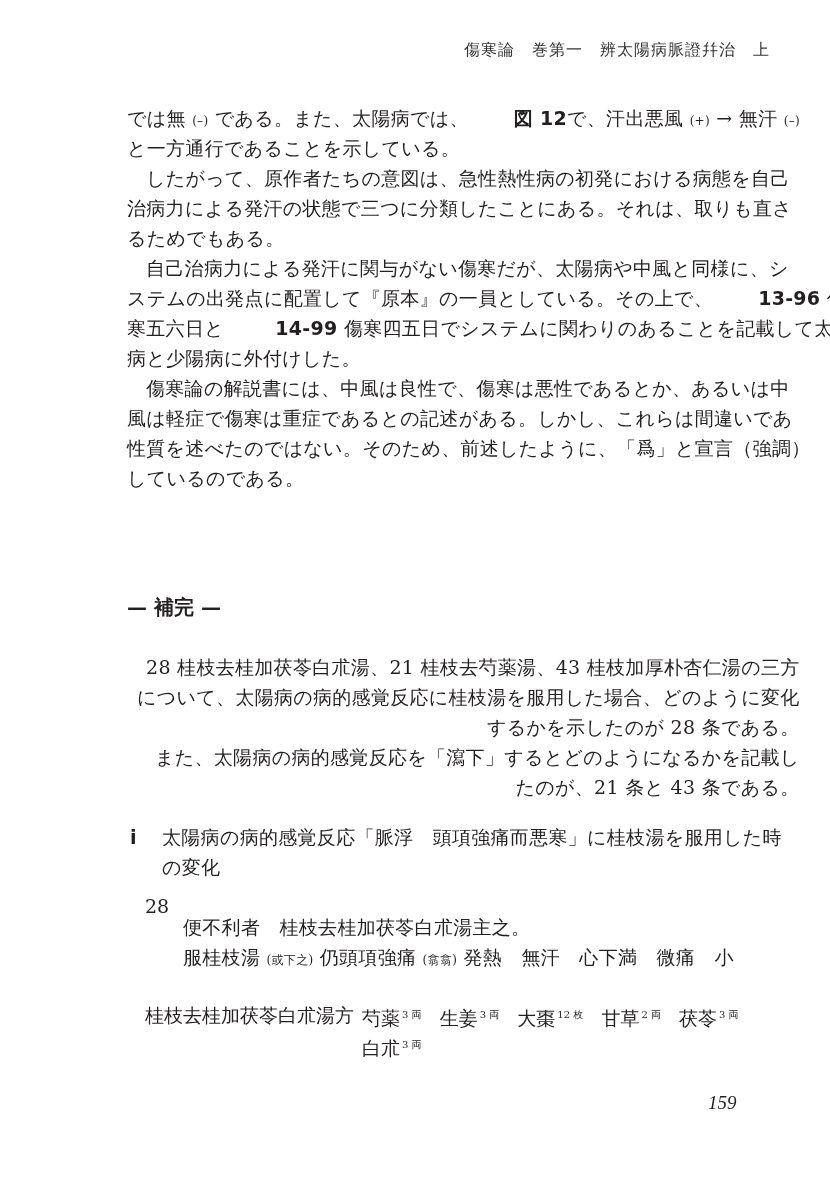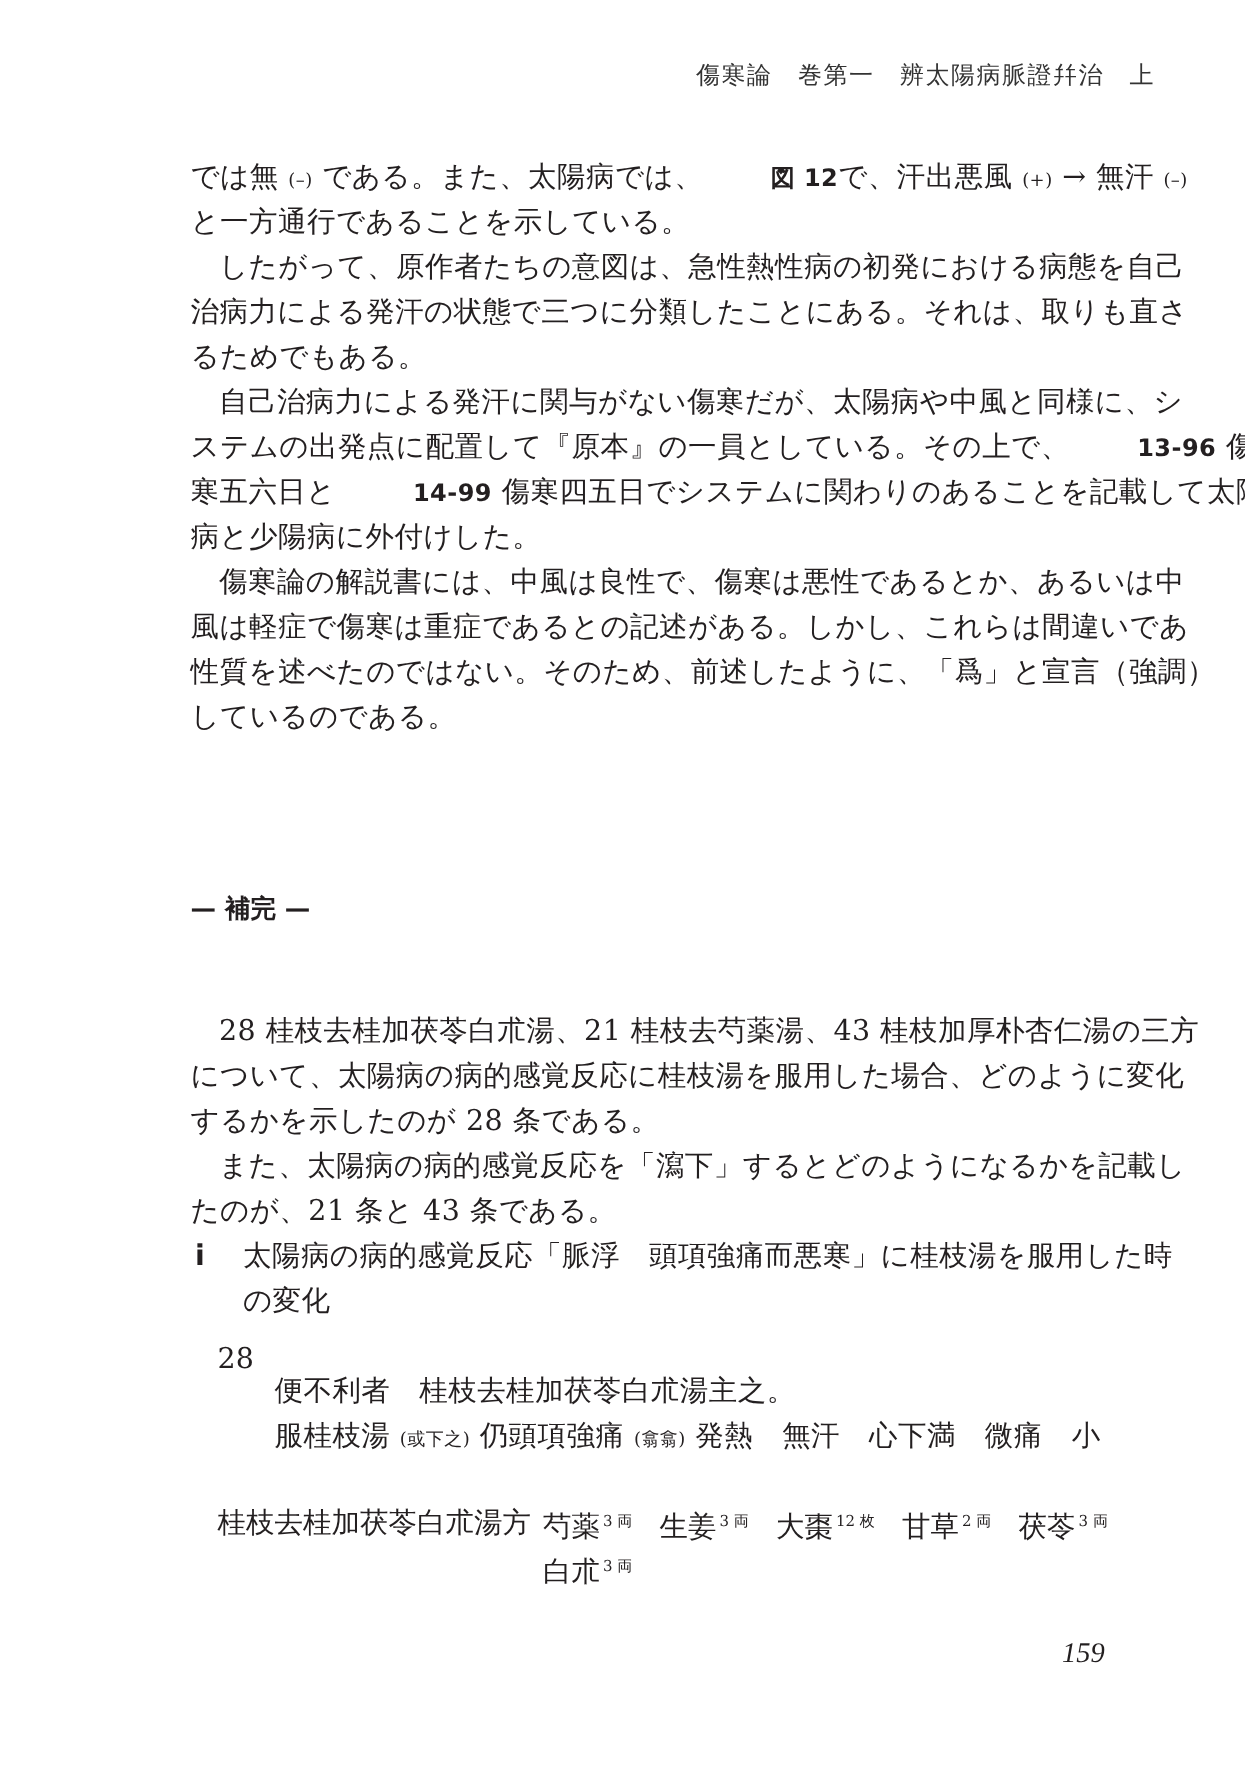--- a/index.html
+++ b/index.html
@@ -2,23 +2,23 @@
 <html><head>
 <meta charset="utf-8">
 <style>
   html, body { margin: 0; padding: 0; background: #ffffff; }
   body { width: 830px; height: 1178px; position: relative; overflow: hidden;
          font-family: "DejaVu Serif", "Liberation Serif", serif; color: #231f20; }
   .header { position: absolute; top: 40px; right: 60px; font-size: 16px; letter-spacing: 1px; color: #333; white-space: pre; }
   .body-text { position: absolute; left: 127px; width: 628px; top: 103px; }
   .line { font-size: 19px; line-height: 30px; height: 30px; white-space: nowrap; letter-spacing: 0.3px; }
   .indent { text-indent: 19px; }
-  .bold { font-family: "DejaVu Sans", "Liberation Sans", sans-serif; font-weight: bold; font-size: 16px; padding-left: 45px; }
+  .bold { font-family: "DejaVu Sans", "Liberation Sans", sans-serif; font-weight: bold; font-size: 19px; padding-left: 45px; }
   .small { font-size: 12px; }
-  .heading { position: absolute; left: 127px; top: 594px; font-family: "DejaVu Sans", "Liberation Sans", sans-serif; font-size: 17px; font-weight: bold; }
+  .heading { position: absolute; left: 127px; top: 594px; font-family: "DejaVu Sans", "Liberation Sans", sans-serif; font-size: 20px; font-weight: bold; }
   .sup { font-size: 10px; vertical-align: 7px; margin-left: 2px; }
   .abs { position: absolute; white-space: nowrap; font-size: 19px; line-height: 30px; }
   .pagenum { position: absolute; left: 708px; top: 1092px; font-style: italic; font-size: 19px; font-family: "Liberation Serif", serif; }
   .item-marker { font-family: "DejaVu Sans", "Liberation Sans", sans-serif; font-weight: bold; }
 </style>
 </head>
 <body>
 
 <div class="header">傷寒論　巻第一　辨太陽病脈證幷治　上</div>
 
@@ -46,21 +46,21 @@
   <div class="line">病と少陽病に外付けした。</div>
 
   <div class="line indent">傷寒論の解説書には、中風は良性で、傷寒は悪性であるとか、あるいは中</div>
   <div class="line">風は軽症で傷寒は重症であるとの記述がある。しかし、これらは間違いであ</div>
   <div class="line">性質を述べたのではない。そのため、前述したように、「爲」と宣言（強調）</div>
   <div class="line">しているのである。</div>
 </div>
 
 <div class="heading">— 補完 —</div>
 
-<div class="abs" style="left:127px; top:672px;">
+<div class="abs" style="left:127px; top:652px;text-align:right;">
   <div class="line indent">28 桂枝去桂加茯苓白朮湯、21 桂枝去芍薬湯、43 桂枝加厚朴杏仁湯の三方</div>
   <div class="line">について、太陽病の病的感覚反応に桂枝湯を服用した場合、どのように変化</div>
   <div class="line">するかを示したのが 28 条である。</div>
   <div class="line indent">また、太陽病の病的感覚反応を「瀉下」するとどのようになるかを記載し</div>
   <div class="line">たのが、21 条と 43 条である。</div>
 </div>
 
 <div class="abs" style="left:130px; top:822px;">
   <span class="item-marker">i</span>
 </div>

